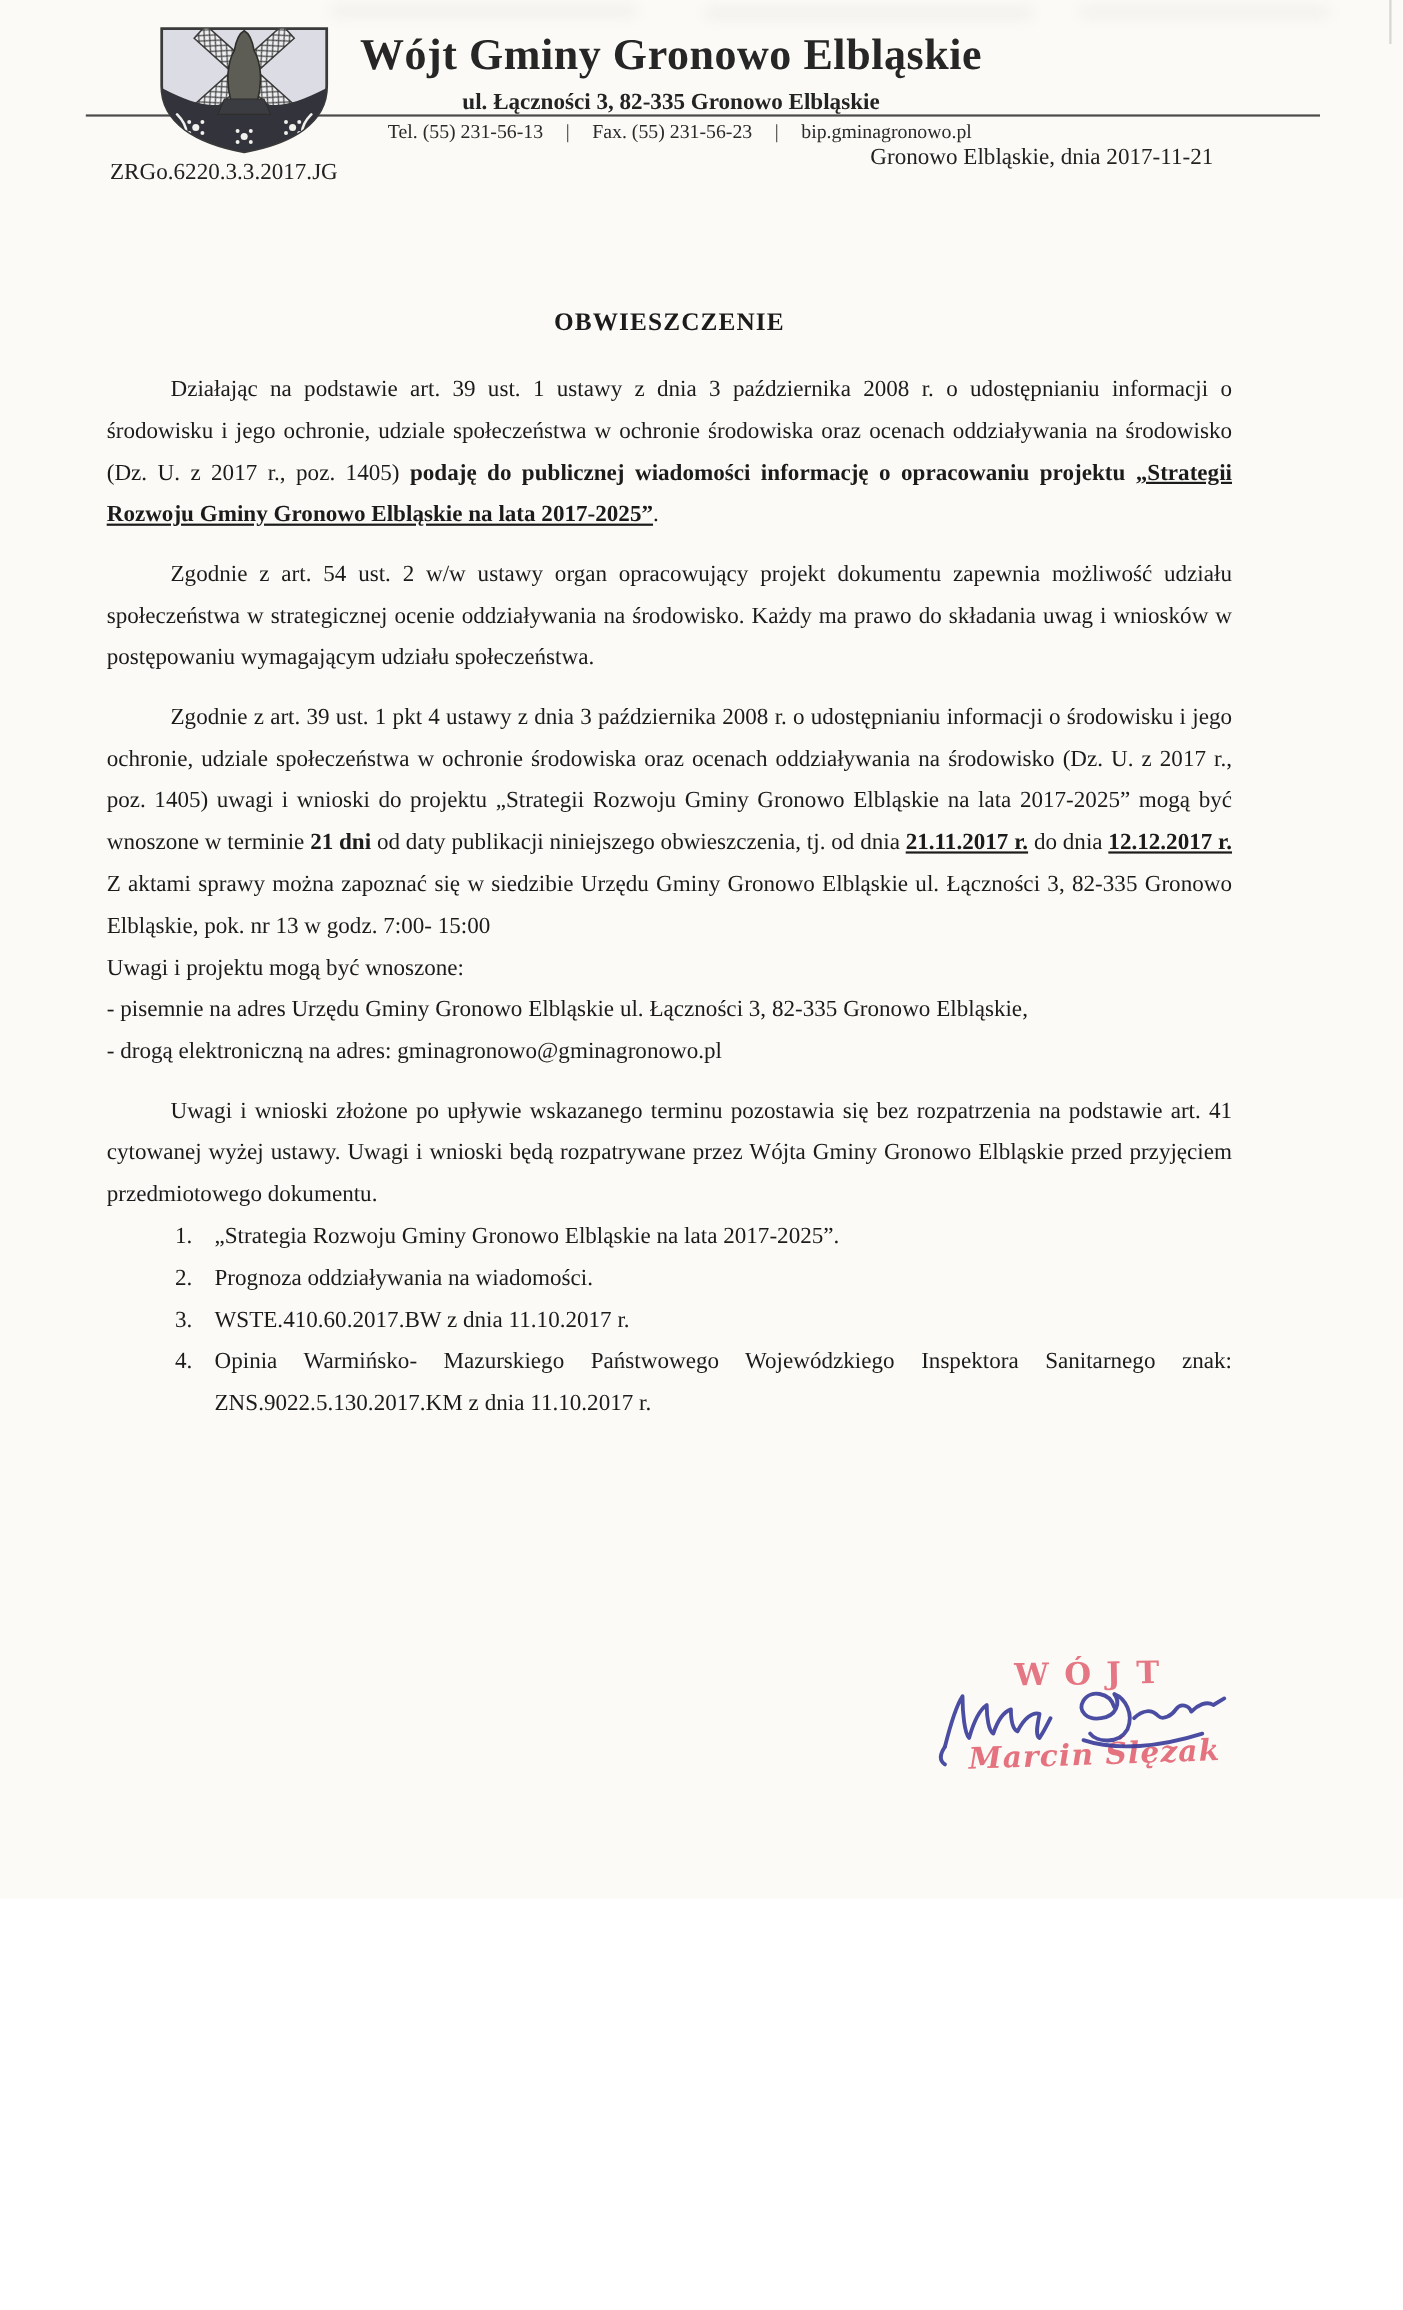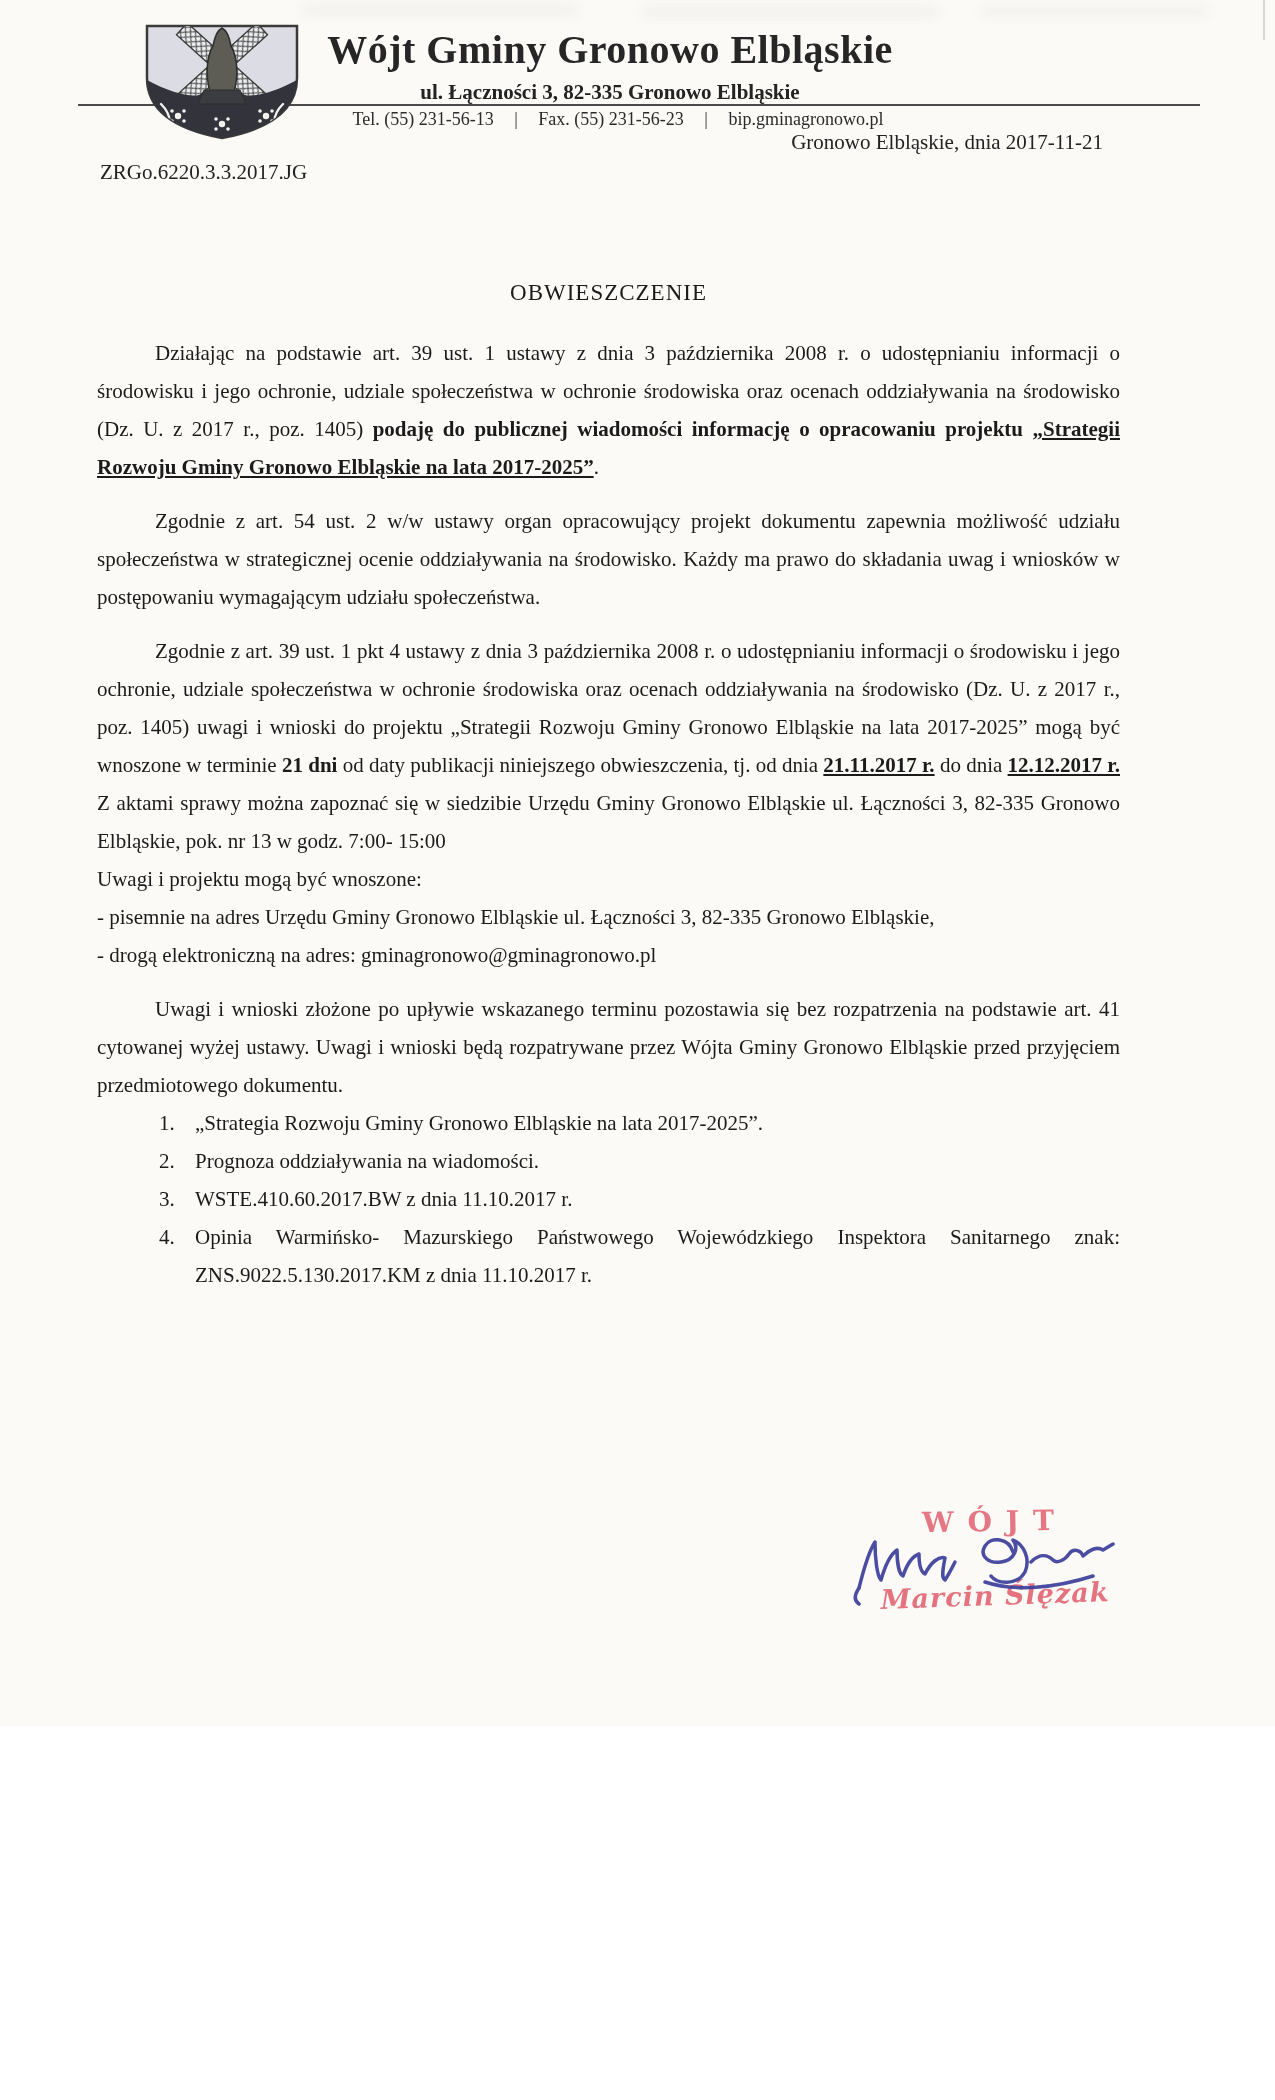--- a/index.html
+++ b/index.html
@@ -22,26 +22,26 @@
   
   .hr-line { position:absolute; left:78px; top:104px; width:1122px; height:2px; background:#4b4b4b; }
   .crest { position:absolute; left:133px; top:20px; width:178px; height:122px; }
   .org-block { position:absolute; left:260px; top:28px; width:700px; text-align:center;font-weight:bold; }
   .org-name { font-size:40px; letter-spacing:.5px; color:#262626; line-height:44px; }
   .org-addr { font-size:21px; color:#232323; line-height:26px; margin-top:7px; }
   .tel-row { position:absolute; left:268px; top:108px; width:700px; text-align:center;
              font-size:18px; color:#2a2a2a; line-height:22px; }
   .tel-row .sep { margin:0 16px; color:#333; }
   .date-line { position:absolute; top:130px; right:172px; font-size:21px; color:#222; }
-  .ref-number { position:absolute; left:100px; top:160px; font-size:21px; color:#222; }
+  .ref-number { position:absolute; left:100px; top:144px; font-size:21px; color:#222; }
 
   
   .docbody { position:absolute; left:97px; top:276px; width:1023px;
              font-size:21px; line-height:38px; color:#1b1b1b; }
-  .doc-title { text-align:center; font-weight:normal; font-size:23px; letter-spacing:1px;
+  .doc-title { text-align:center; font-weight:bold; font-size:23px; letter-spacing:1px;
                line-height:34px; margin-bottom:24px; }
   p.jp { text-align:justify; }
   .ind { text-indent:58px;margin-top:16px; }
   .un { text-decoration:underline; }
   .heading-u { text-decoration:underline; margin-top:28px; }
   .li { display:flex; }
   .li .num { flex:0 0 36px; margin-left:62px; }
   .li .txt { flex:1; text-align:justify; }
   .jlast { text-align:justify; text-align-last:justify; display:block; }
 

